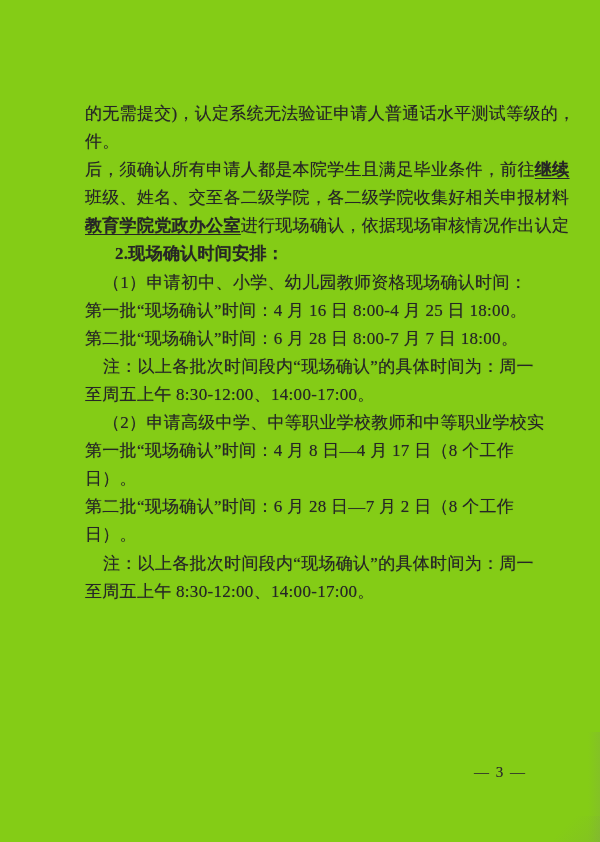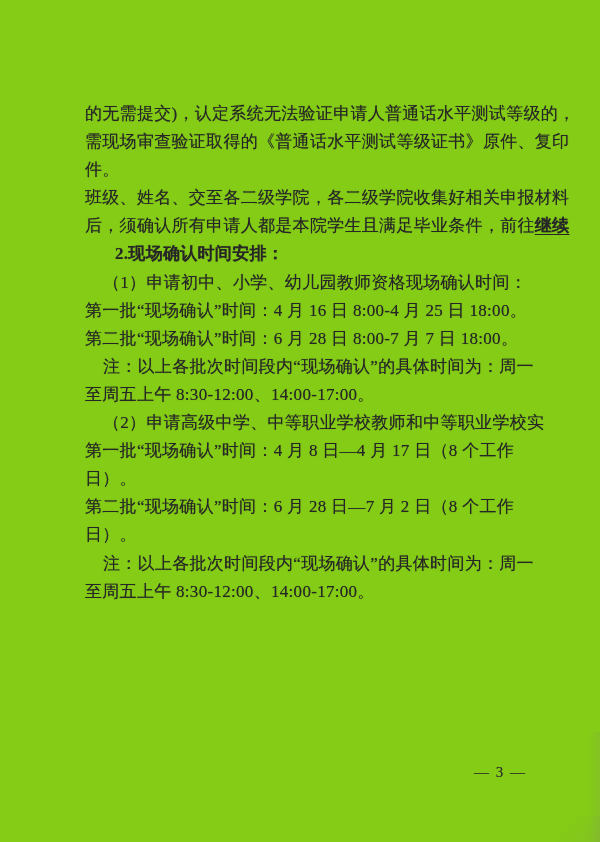--- a/index.html
+++ b/index.html
@@ -64,24 +64,24 @@
     height: 26px;
     background: linear-gradient(315deg, rgba(120, 120, 120, 0.12), rgba(120, 120, 120, 0) 70%);
   }
 </style>
 </head>
 <body>
 
 <div class="page">
   <div class="doc-body">
       <div class="doc-line indent-0"><span>的无需提交)，认定系统无法验证申请人普通话水平测试等级的，</span></div>
-      <div class="doc-line indent-0"><span>需现场审查验证取得的《普通话水平测试等级证书》原件、复印</span></div>
       <div class="doc-line indent-0"><span>件。</span></div>
+      <div class="doc-line indent-0"><span>后，须确认所有申请人都是本院学生且满足毕业条件，前往</span><span class="bold underline">继续</span></div>
       <div class="doc-line indent-0"><span>班级、姓名、交至各二级学院，各二级学院收集好相关申报材料</span></div>
-      <div class="doc-line indent-0"><span>后，须确认所有申请人都是本院学生且满足毕业条件，前往</span><span class="bold underline">继续</span></div>
+      <div class="doc-line indent-0"><span class="bold underline">教育学院党政办公室</span><span>进行现场确认，依据现场审核情况作出认定</span></div>
       <div class="doc-line indent-2"><span class="bold">2.现场确认时间安排：</span></div>
       <div class="doc-line indent-1"><span>（1）申请初中、小学、幼儿园教师资格现场确认时间：</span></div>
       <div class="doc-line indent-0"><span>第一批“现场确认”时间：4 月 16 日 8:00-4 月 25 日 18:00。</span></div>
       <div class="doc-line indent-0"><span>第二批“现场确认”时间：6 月 28 日 8:00-7 月 7 日 18:00。</span></div>
       <div class="doc-line indent-1"><span>注：以上各批次时间段内“现场确认”的具体时间为：周一</span></div>
       <div class="doc-line indent-0"><span>至周五上午 8:30-12:00、14:00-17:00。</span></div>
       <div class="doc-line indent-1"><span>（2）申请高级中学、中等职业学校教师和中等职业学校实</span></div>
       <div class="doc-line indent-0"><span>第一批“现场确认”时间：4 月 8 日—4 月 17 日（8 个工作</span></div>
       <div class="doc-line indent-0"><span>日）。</span></div>
       <div class="doc-line indent-0"><span>第二批“现场确认”时间：6 月 28 日—7 月 2 日（8 个工作</span></div>

